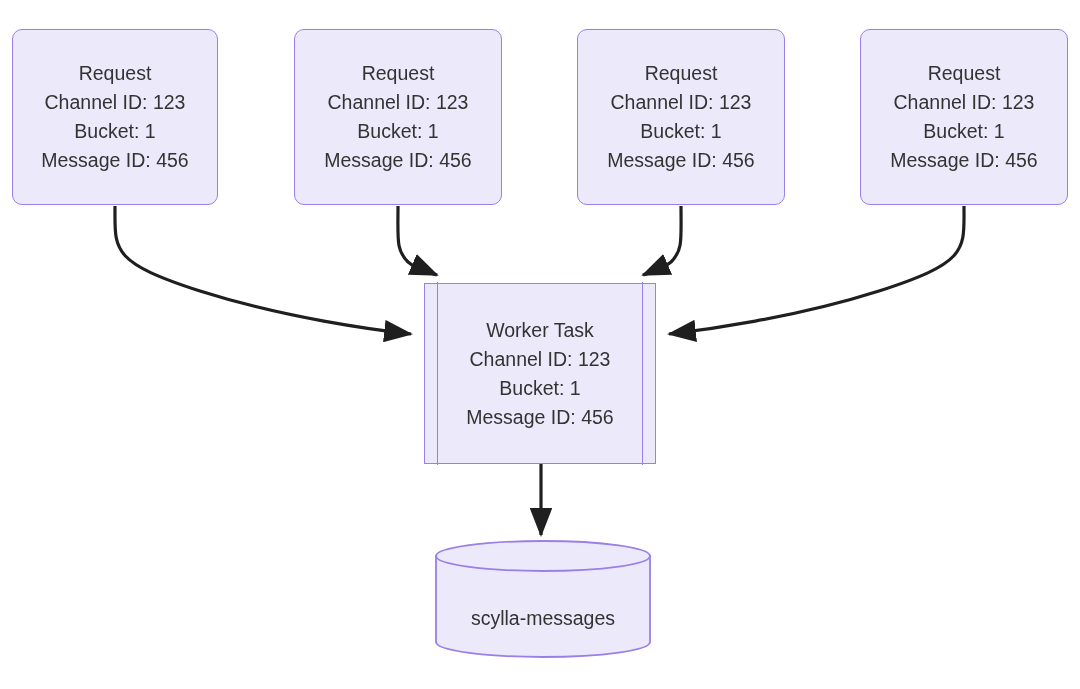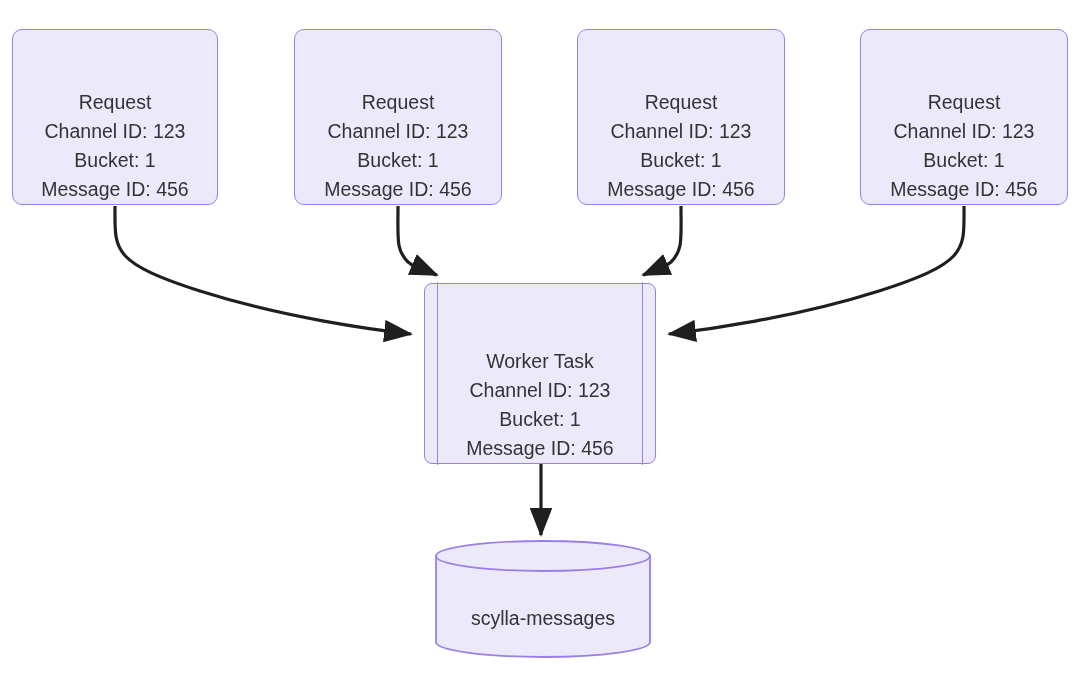--- a/index.html
+++ b/index.html
@@ -29,40 +29,40 @@
     z-index: 1;
     pointer-events: none;
   }
   .node {
     position: absolute;
     z-index: 2;
     box-sizing: border-box;
     display: flex;
     flex-direction: column;
     align-items: center;
-    justify-content: flex-end;
+    justify-content: center;
     text-align: center;
     color: #333333;
     font-size: 19.5px;
     line-height: 29px;
   }
   .node-request {
     background: #ECE9FB;
     border: 1.6px solid #9B7FE8;
     border-radius: 10px;
   }
   .node-line {
     display: block;
     white-space: nowrap;
   }
   
   .node-subroutine {
     background: #ECE9FB;
     border: 1.6px solid #9B7FE8;
-    border-radius: 8px;
+    border-radius: 0;
   }
   .node-subroutine .sub-bar {
     position: absolute;
     top: -1.6px;
     bottom: -1.6px;
     width: 0;
     border-left: 1.6px solid #9B7FE8;
   }
   .node-subroutine .sub-bar-left { left: 12px; }
   .node-subroutine .sub-bar-right { right: 12px; }

